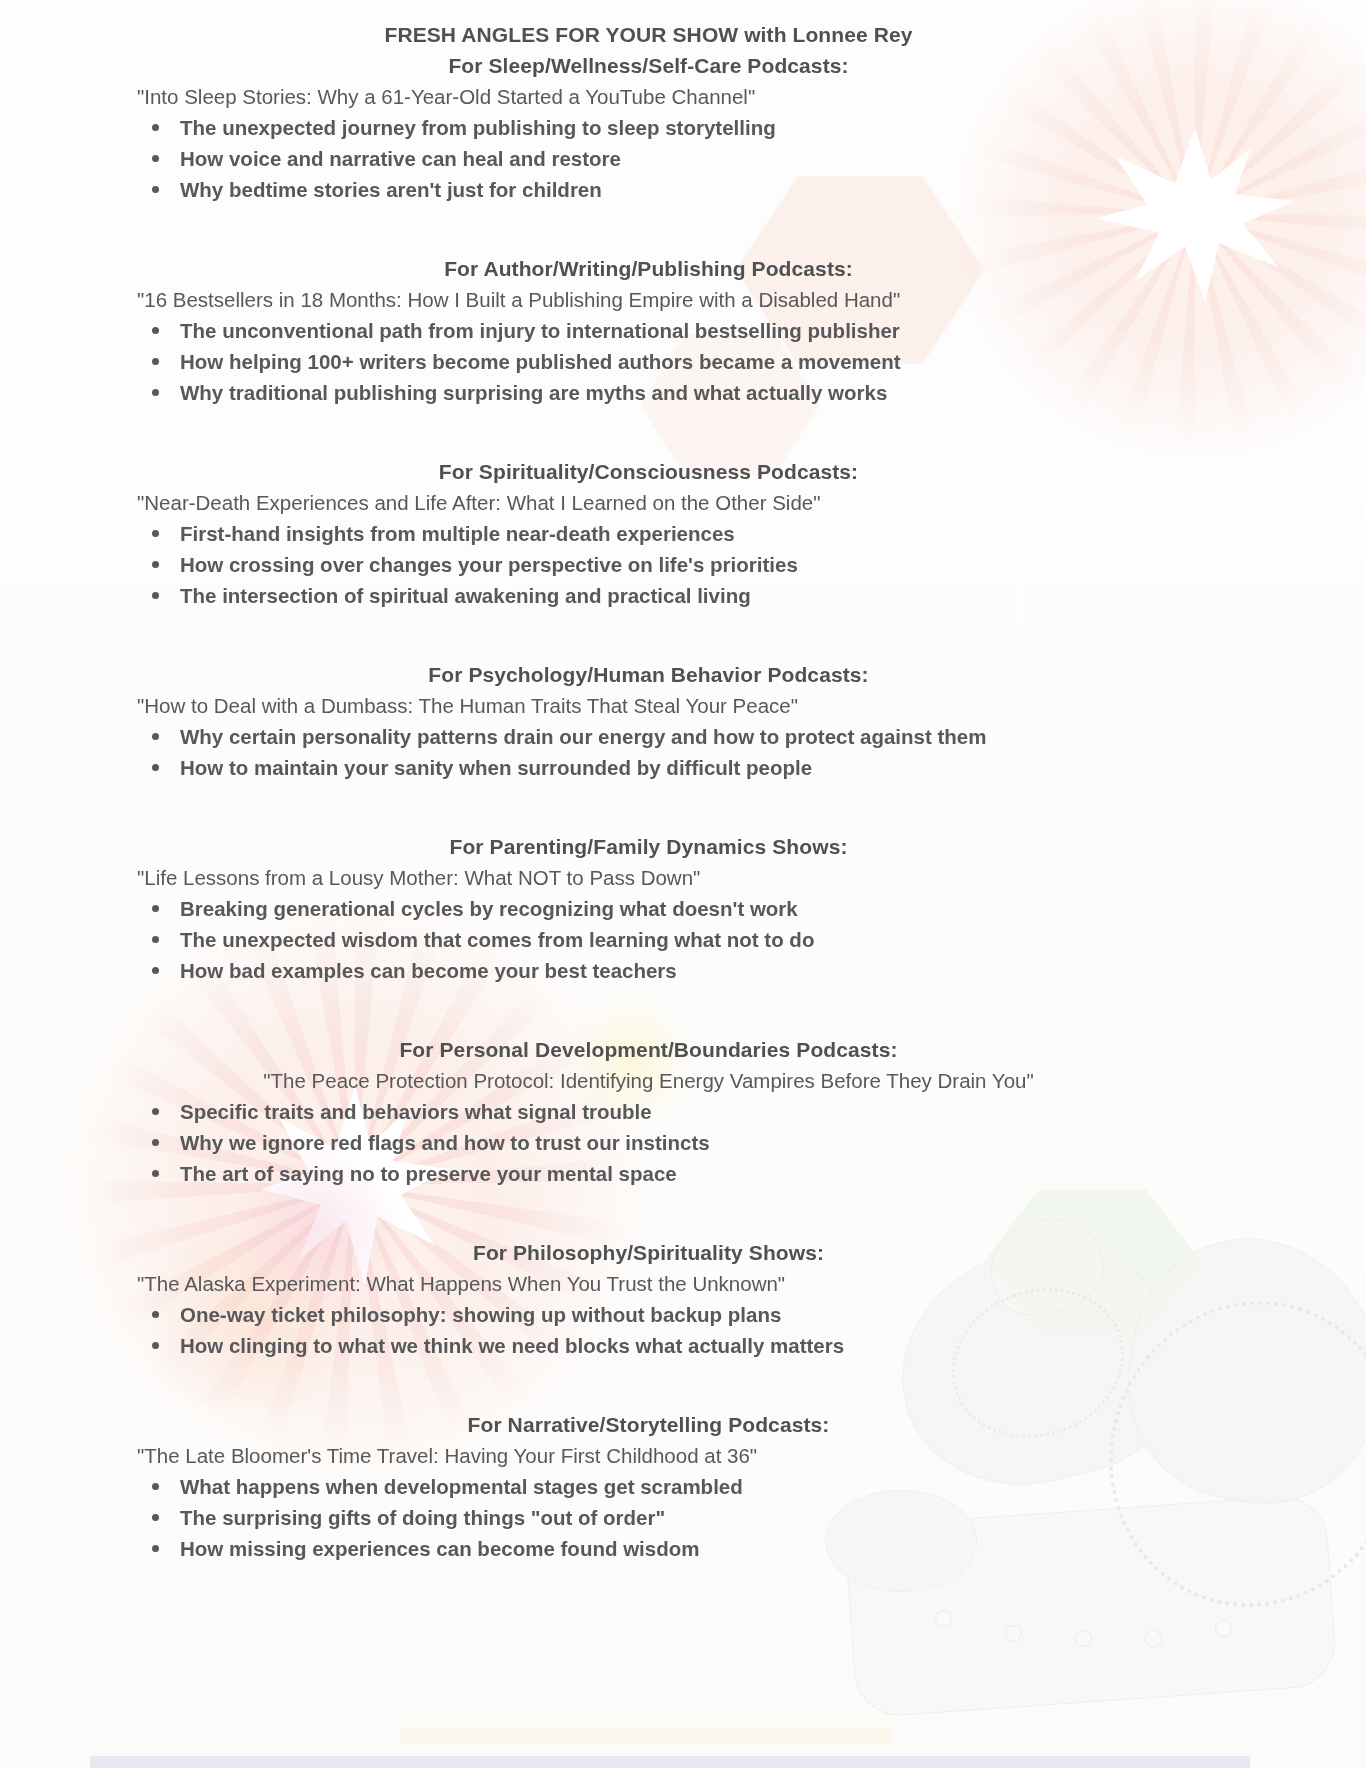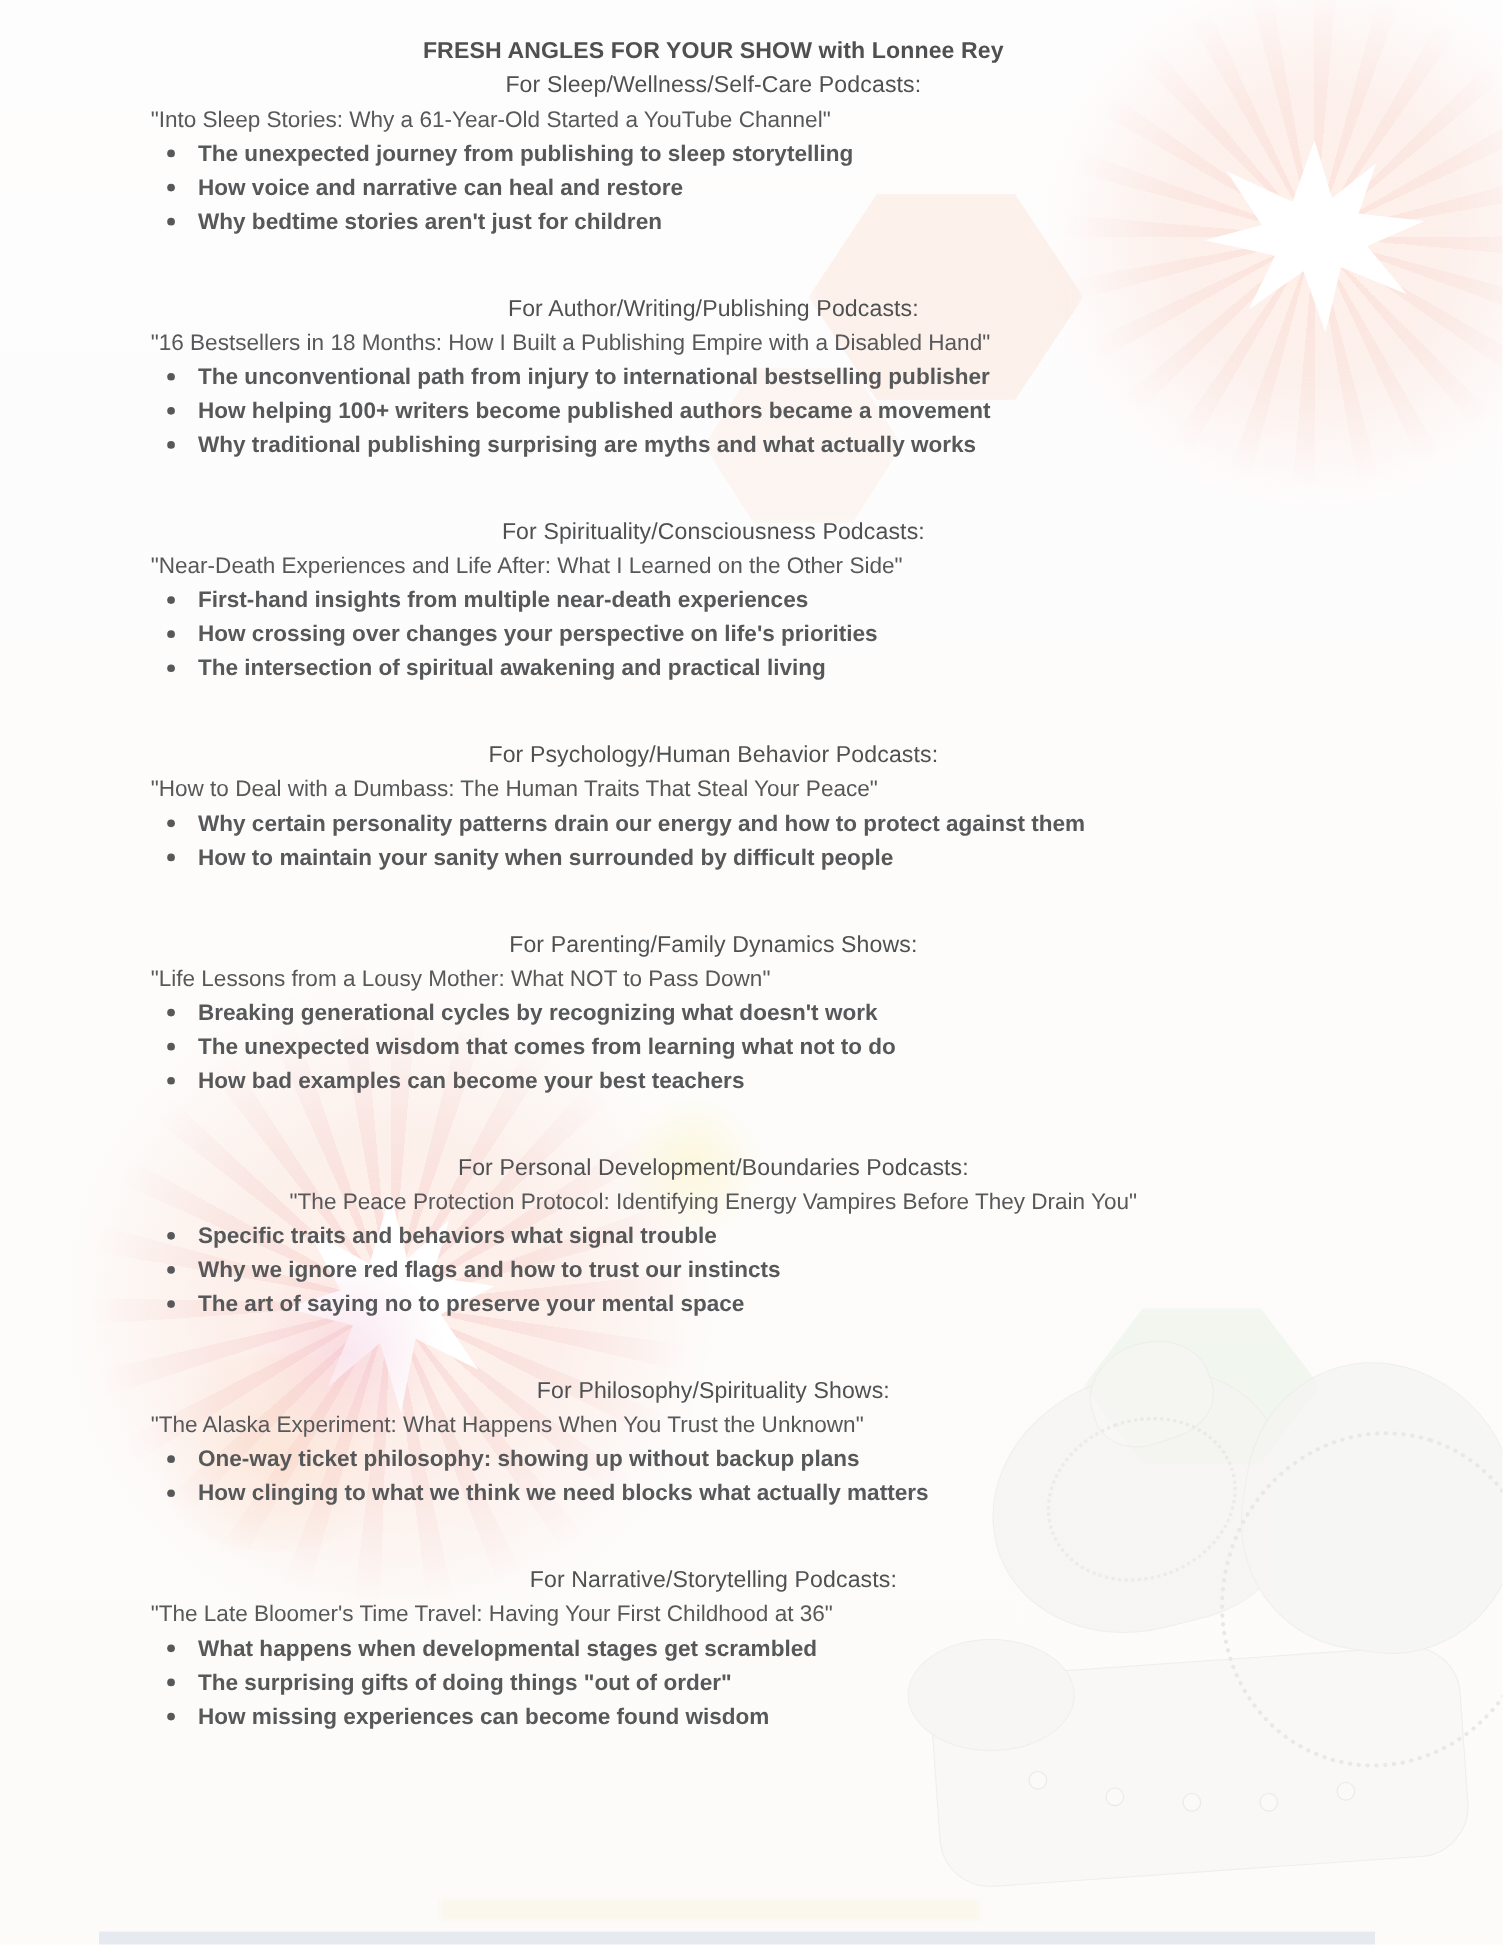--- a/index.html
+++ b/index.html
@@ -65,30 +65,30 @@
   .sn-chain{left:270px;top:120px;width:280px;height:300px;border:4px dotted #e4e2de;border-radius:50%;
     background:transparent;transform:rotate(18deg);}
   .sn-lace1{left:110px;top:110px;width:170px;height:140px;border:3px dotted #e8e6e2;border-radius:50%;transform:rotate(-20deg);background:transparent;}
 
   .cream-band{position:absolute;left:400px;top:1727px;width:490px;height:18px;background:rgba(252,244,226,0.5);filter:blur(2px);}
   .bottom-strip{position:absolute;left:90px;bottom:0;width:1160px;height:12px;background:rgba(208,217,232,0.5);}
 
   
   .page{
     position:relative;z-index:2;
-    padding:31px 206px 0 137px;
+    padding:19px 206px 0 137px;
     font-size:20.5px;line-height:31px;color:#57585a;
   }
   .doc-title{
     text-align:center;font-weight:bold;font-size:21px;color:#4e5052;letter-spacing:0.1px;
   }
   .section{margin-top:48px;}
   .section.first{margin-top:0;}
   .section-heading{
-    margin:0;text-align:center;font-weight:normal;font-size:21px;color:#4e5052;letter-spacing:0.1px;line-height:31px;
+    margin:0;text-align:center;font-weight:bold;font-size:21px;color:#4e5052;letter-spacing:0.1px;line-height:31px;
   }
   .quote{margin:0;}
   .quote.centered{text-align:center;}
   ul.bullets{list-style:none;margin:0;padding:0;}
   ul.bullets li{position:relative;padding-left:43px;font-weight:bold;}
   ul.bullets li::before{
     content:"";position:absolute;left:15px;top:12px;width:7px;height:7px;border-radius:50%;background:#57585a;
   }
 </style>
 </head>

